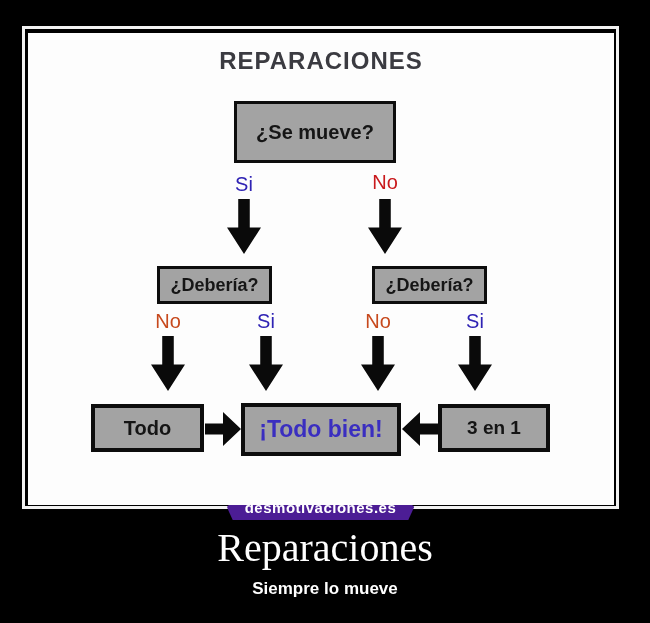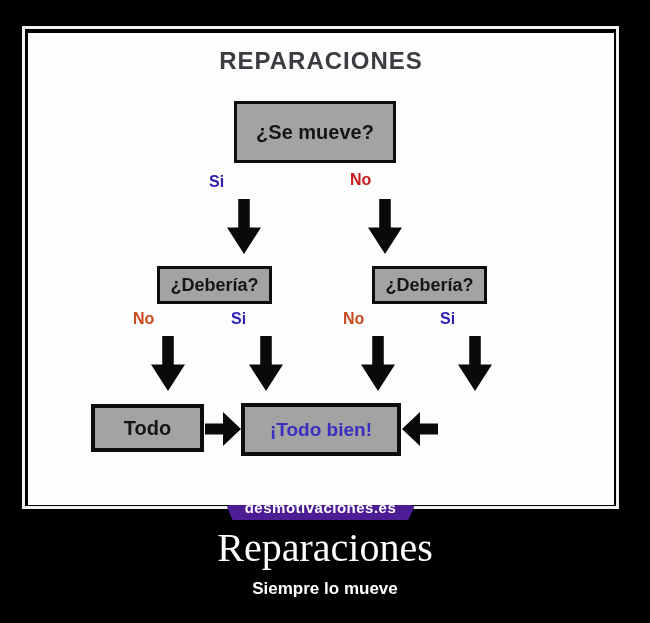--- a/index.html
+++ b/index.html
@@ -30,25 +30,25 @@
   .box{
     position:absolute;background:#a3a3a3;border:3px solid #0d0d0d;
     display:flex;align-items:center;justify-content:center;
     font-weight:bold;color:#151515;box-sizing:content-box;
   }
   .box.thick{border-width:4px;}
   #box-se-mueve{left:206px;top:68px;width:156px;height:56px;font-size:20px;}
   #box-deberia-left{left:129px;top:233px;width:109px;height:32px;font-size:18px;}
   #box-deberia-right{left:344px;top:233px;width:109px;height:32px;font-size:18px;}
   #box-cinta{left:63px;top:371px;width:105px;height:40px;font-size:20px;}
-  #box-todo-bien{left:213px;top:370px;width:152px;height:45px;font-size:19px;}
+  #box-todo-bien{left:213px;top:370px;width:152px;height:45px;font-size:23px;}
   #box-3en1{left:410px;top:371px;width:104px;height:40px;font-size:19px;}
   .flow-label{
-    position:absolute;width:70px;text-align:left;
-    font-size:16px;font-weight:bold;
+    position:absolute;width:70px;text-align:center;
+    font-size:20px;font-weight:normal;
   }
   #lbl-root-si{left:181px;top:140px;}
   #lbl-root-no{left:322px;top:138px;}
   #lbl-left-no{left:105px;top:277px;}
   #lbl-left-si{left:203px;top:277px;}
   #lbl-right-no{left:315px;top:277px;}
   #lbl-right-si{left:412px;top:277px;}
   .arrow-down{
     position:absolute;width:34px;height:55px;background:#0a0a0a;
     clip-path:polygon(33% 0,67% 0,67% 52%,100% 52%,50% 100%,0 52%,33% 52%);
@@ -106,16 +106,17 @@
 
   <div class="arrow-down" id="ad-3"></div>
   <div class="arrow-down" id="ad-4"></div>
   <div class="arrow-down" id="ad-5"></div>
   <div class="arrow-down" id="ad-6"></div>
 
   <div class="box thick" id="box-cinta">Todo</div>
   <div class="arrow-right" id="ar-cinta"></div>
   <div class="box thick" id="box-todo-bien" style="color: rgb(58, 46, 192);">¡Todo bien!</div>
   <div class="arrow-left" id="al-3en1"></div>
+  <div class="box thick" id="box-3en1">3 en 1</div>
 </div>
 
 <div class="caption-title">Reparaciones</div>
 <div class="caption-sub">Siempre lo mueve</div>
 
 </body></html>

